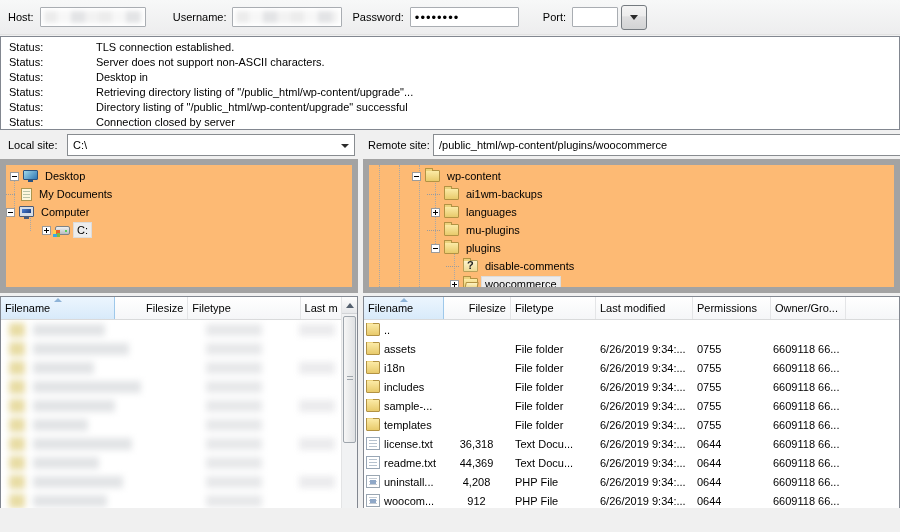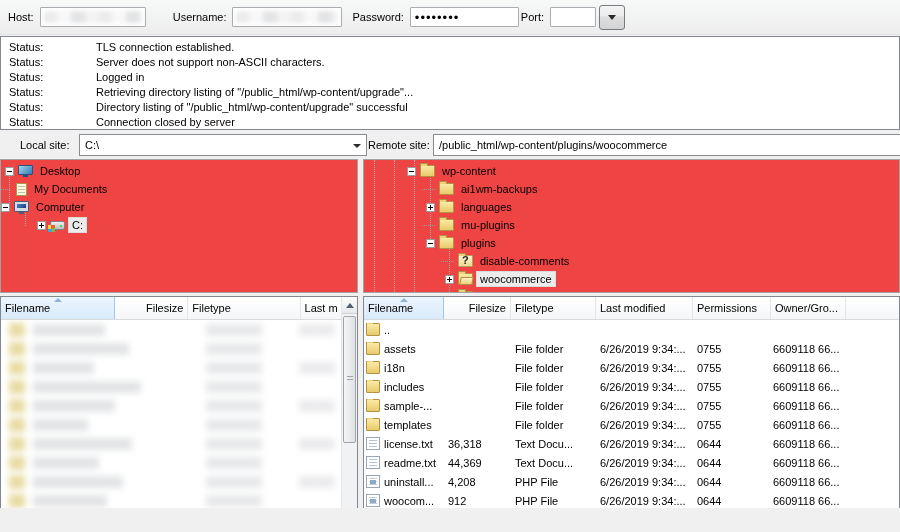--- a/index.html
+++ b/index.html
@@ -9,48 +9,48 @@
   
   .toolbar{position:absolute;left:0;top:0;width:900px;height:35px;background:linear-gradient(#f7f8f8,#ededee);display:flex;align-items:center;border-bottom:1px solid #e2e2e2;box-sizing:border-box}
   .tb-label{white-space:nowrap}
   .input-box{height:20px;background:#fff;border:1px solid #a9adb2;box-sizing:border-box;position:relative;overflow:hidden;border-radius:1px}
   .host-box{width:106px;margin-left:6px}
   .user-box{width:110px;margin-left:6px}
   .pass-box{width:109px;margin-left:6px}
   .port-box{width:46px;margin-left:6px}
   .lbl-user{margin-left:27px}
   .lbl-pass{margin-left:10px}
-  .lbl-port{margin-left:2px}
+  .lbl-port{margin-left:24px}
   .blur-blob{position:absolute;left:3px;top:3px;right:3px;bottom:3px;background:repeating-linear-gradient(90deg,#ececec 0 13px,#f7f7f7 13px 27px,#e3e4e6 27px 41px,#f2f2f2 41px 55px);filter:blur(2px)}
   .dots{display:block;padding:1px 4px 0;font-size:13px;letter-spacing:1px;line-height:17px}
   .tb-label:first-child{margin-left:8px}
   .qc-btn{margin-left:10px;height:23px;padding:0 11px;background:linear-gradient(#f4f4f4,#ececec 45%,#dfdfe0 46%,#d2d3d4);border:1px solid #757b80;border-radius:3px;display:flex;align-items:center;cursor:default}
   .dd-btn{margin-left:3px;width:24px;height:23px;background:linear-gradient(#f4f4f4,#ececec 45%,#dfdfe0 46%,#d2d3d4);border:1px solid #757b80;border-radius:3px;display:flex;align-items:center;justify-content:center}
   .caret-down{width:0;height:0;border-left:4px solid transparent;border-right:4px solid transparent;border-top:5px solid #2b2b2b}
 
   
   .status-panel{position:absolute;left:0;top:36px;width:900px;height:94px;background:#fff;border:1px solid #828790;box-sizing:border-box;padding-top:3px;overflow:hidden}
   .srow{display:flex;height:15px;line-height:15px;padding-left:8px}
   .sprefix{width:87px}
   .smsg{white-space:nowrap}
 
   
   .site-bar{position:absolute;top:133px;height:25px}
   .site-bar .bar-label{position:absolute;top:6px;white-space:nowrap}
-  .local-bar{left:12px;width:358px}
+  .local-bar{left:0;width:358px}
   .local-bar .bar-label{left:8px}
   .combo{position:absolute;left:67px;top:1px;width:288px;height:22px;background:#fff;border:1px solid #888c90;box-sizing:border-box}
   .combo-value{display:block;padding:4px 18px 0 5px;white-space:nowrap;overflow:hidden}
   .combo-arrow{position:absolute;right:5px;top:9px;width:0;height:0;border-left:4px solid transparent;border-right:4px solid transparent;border-top:4px solid #2b2b2b}
   .remote-bar{left:363px;width:537px}
   .remote-bar .bar-label{left:5px}
   .remote-box{position:absolute;left:70px;right:-2px;top:1px;height:22px;background:#fff;border:1px solid #888c90;box-sizing:border-box}
 
   
-  .tree-panel{position:absolute;top:159px;height:134px;background:#ef4444;border:1px solid #a3a3a3;box-sizing:border-box;overflow:hidden;padding-top:2px}
+  .tree-panel{position:absolute;top:159px;height:134px;background:#fdba74;border:6px solid #a3a3a3;box-sizing:border-box;overflow:hidden;padding-top:2px}
   .local-tree{left:0;width:358px}
   .remote-tree{left:363px;width:537px}
   .tnode{height:18px;display:flex;align-items:center;white-space:nowrap}
   .local-tree .lvl0{padding-left:4px}
   .local-tree .lvl1{}
   .local-tree .lvl2{padding-left:36px}
   .remote-tree .lvl0{padding-left:43px}
   .remote-tree .lvl1{padding-left:62px}
   .remote-tree .lvl2{padding-left:81px}
   .expander{width:9px;height:9px;min-width:9px;border:1px solid #9b9b9b;background:#fff;position:relative;box-sizing:border-box;margin-right:4px}
@@ -101,21 +101,21 @@
   .local-list .hcol:nth-child(4){width:60px}
   .remote-list .hcol:nth-child(1){width:80px}
   .remote-list .hcol:nth-child(2){width:67px;text-align:right}
   .remote-list .hcol:nth-child(3){width:85px}
   .remote-list .hcol:nth-child(4){width:97px}
   .remote-list .hcol:nth-child(5){width:78px}
   .remote-list .hcol:nth-child(6){width:75px}
   .frow{display:flex;height:19px;align-items:center}
   .fc{box-sizing:border-box;padding:0 4px;white-space:nowrap;overflow:hidden}
   .c-name{width:80px;display:flex;align-items:center;padding:0 2px}
-  .c-size{width:67px;text-align:left;padding-right:6px}
+  .c-size{width:67px;text-align:center;padding-right:6px}
   .c-type{width:85px}
   .c-mod{width:97px}
   .c-perm{width:78px}
   .c-owner{width:75px;padding:0 2px}
 
   
   .redacted{position:absolute;left:2px;top:24px;right:18px;bottom:3px;filter:blur(3px);overflow:hidden}
   .rrow{height:19px;position:relative}
   .rrow i{position:absolute;top:3px;height:12px;background:#e2e4e6;display:block}
   .rrow .b0{left:6px;top:2px;width:16px;height:14px;background:#e8dca4}
@@ -165,21 +165,21 @@
     <span class="smsg">TLS connection established.</span>
   </div>
 
   <div class="srow">
     <span class="sprefix">Status:</span>
     <span class="smsg">Server does not support non-ASCII characters.</span>
   </div>
 
   <div class="srow">
     <span class="sprefix">Status:</span>
-    <span class="smsg">Logged in</span>
+    <span class="smsg">Desktop in</span>
   </div>
 
   <div class="srow">
     <span class="sprefix">Status:</span>
     <span class="smsg">Retrieving directory listing of "/public_html/wp-content/upgrade"...</span>
   </div>
 
   <div class="srow">
     <span class="sprefix">Status:</span>
     <span class="smsg">Directory listing of "/public_html/wp-content/upgrade" successful</span>

